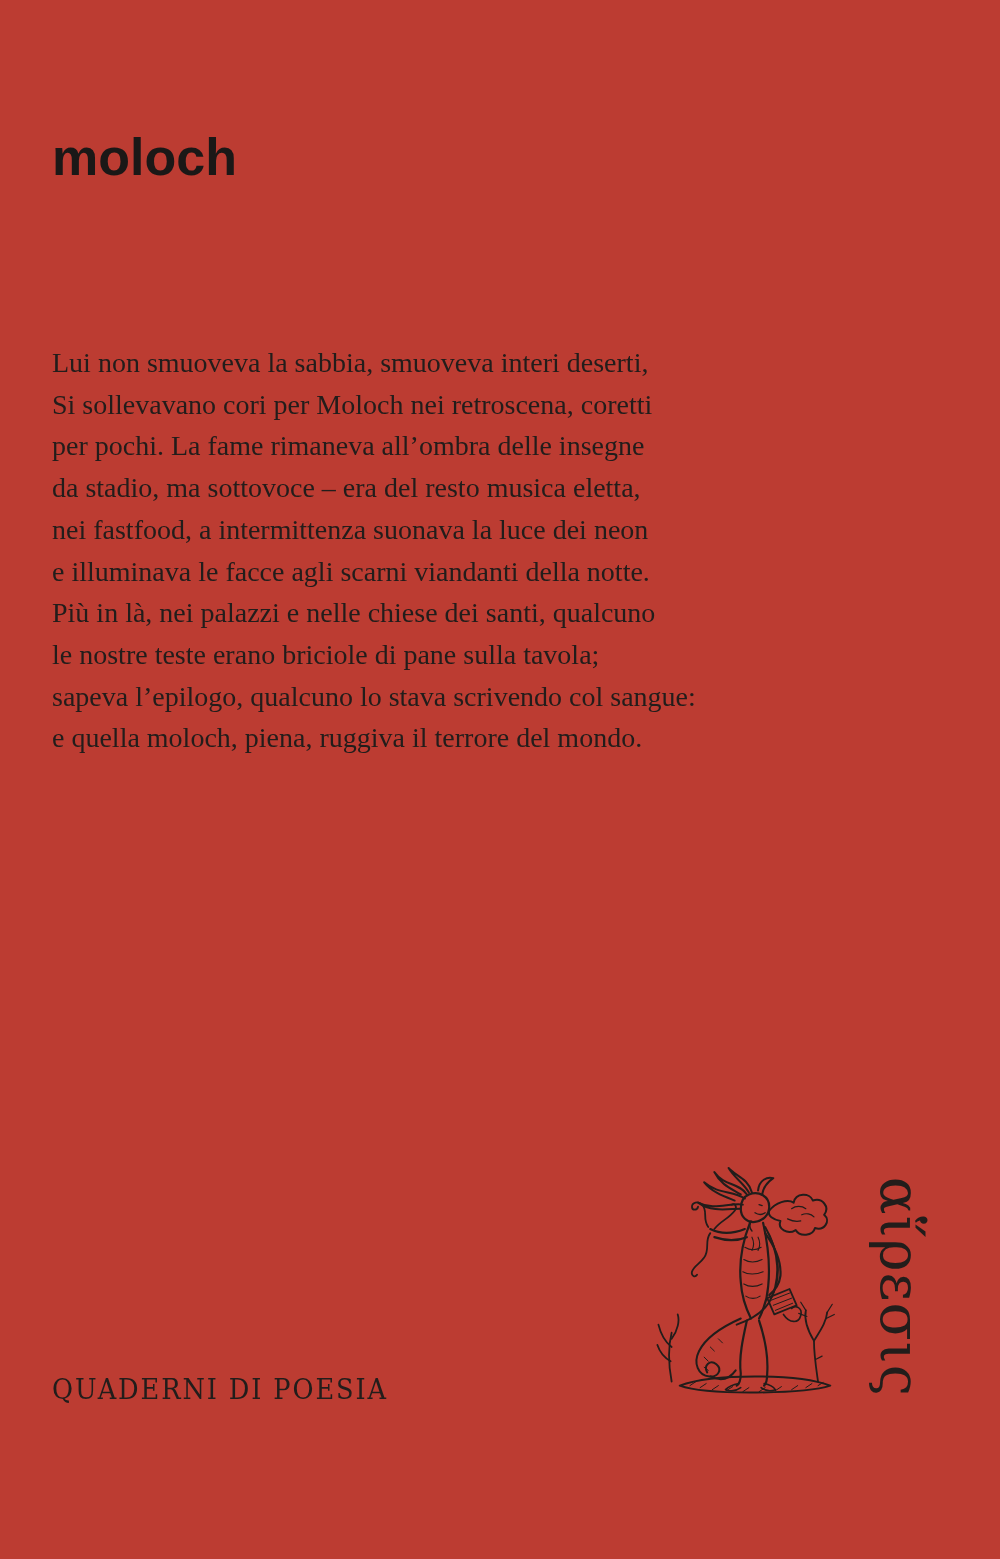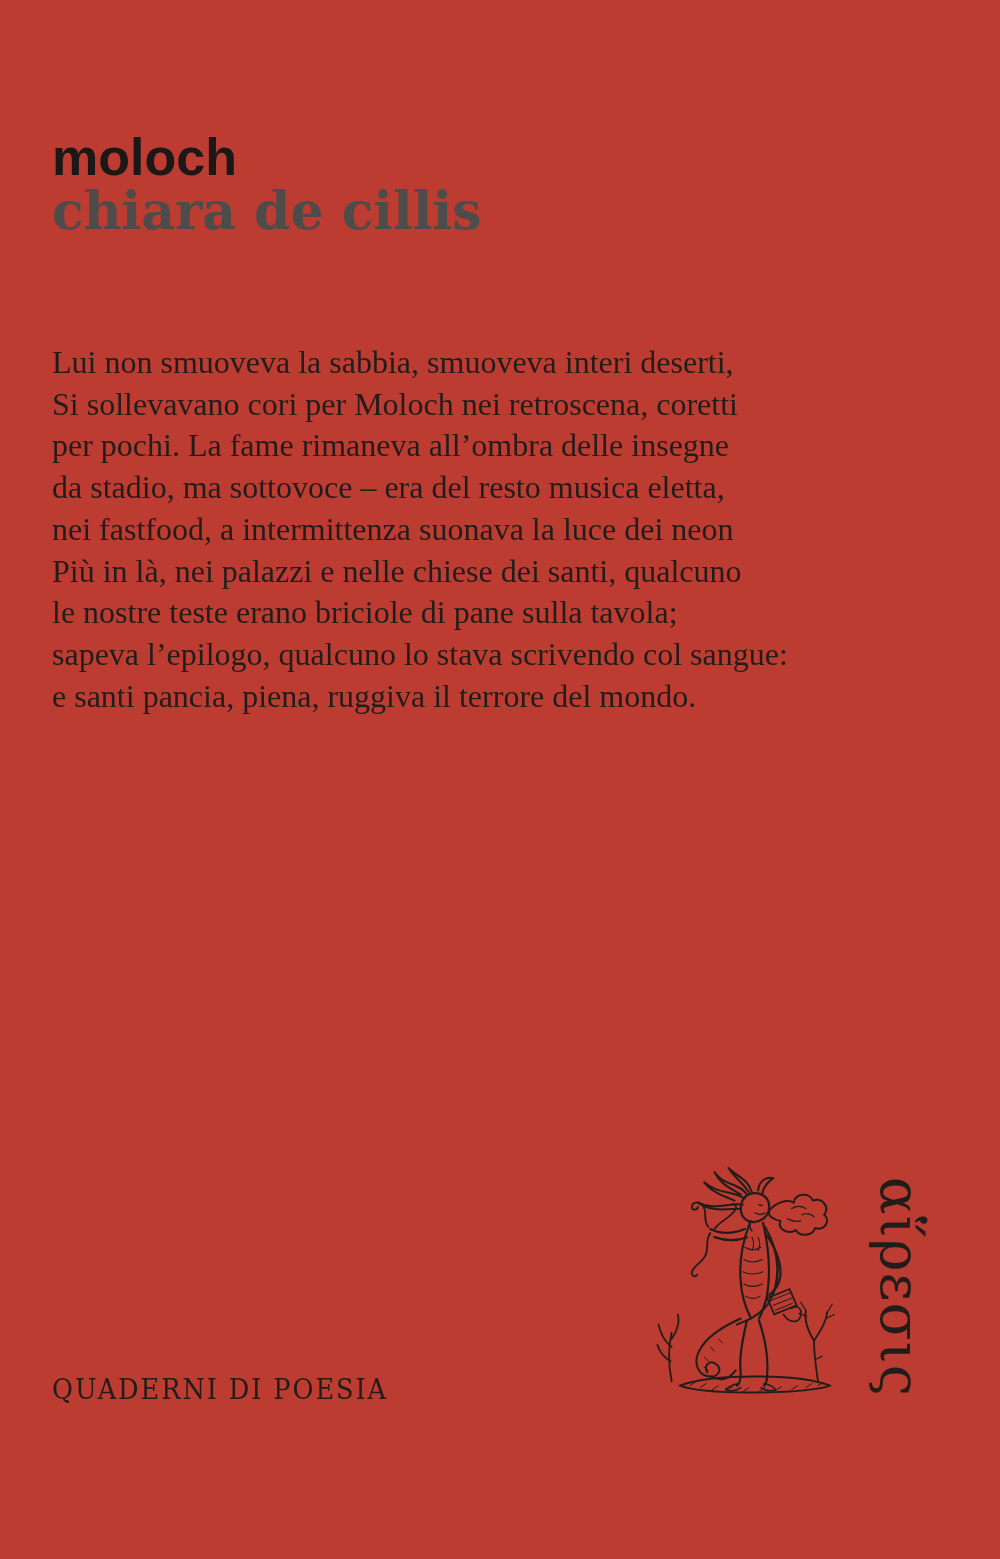--- a/index.html
+++ b/index.html
@@ -34,21 +34,21 @@
     font-size: 52px;
     line-height: 54px;
     color: var(--author, #4d4c4b);
   }
 
   .poem {
     position: absolute;
     left: 52px;
     top: 342px;
     font-family: "Liberation Serif", serif;
-    font-size: 32px;
+    font-size: 28px;
     line-height: 41.7px;
     color: var(--ink, #221d1b);
     white-space: nowrap;
   }
 
   .series {
     position: absolute;
     left: 52px;
     top: 1374px;
     font-family: "DejaVu Serif", serif;
@@ -84,33 +84,33 @@
     letter-spacing: 1px;
   }
 </style>
 </head>
 <body>
 
 <div class="cover">
 
   <div class="title-block">
     <h1 class="book-title">moloch</h1>
-    <h2 class="book-author">chiara de cillis</h2>
   </div>
 
   <div class="poem">
     <div class="line">Lui non smuoveva la sabbia, smuoveva interi deserti,</div>
     <div class="line">Si sollevavano cori per Moloch nei retroscena, coretti</div>
     <div class="line">per pochi. La fame rimaneva all’ombra delle insegne</div>
     <div class="line">da stadio, ma sottovoce – era del resto musica eletta,</div>
     <div class="line">nei fastfood, a intermittenza suonava la luce dei neon</div>
+    <div class="line">e illuminava le facce agli scarni viandanti della notte.</div>
     <div class="line">Più in là, nei palazzi e nelle chiese dei santi, qualcuno</div>
     <div class="line">le nostre teste erano briciole di pane sulla tavola;</div>
     <div class="line">sapeva l’epilogo, qualcuno lo stava scrivendo col sangue:</div>
-    <div class="line">e santi pancia, piena, ruggiva il terrore del mondo.</div>
+    <div class="line">e quella moloch, piena, ruggiva il terrore del mondo.</div>
   </div>
 
   <svg class="illustration" viewBox="0 0 200 240" fill="none" stroke="#221d1b" stroke-linecap="round" stroke-linejoin="round">
 
     <g stroke-width="2">
       <path d="M90,32 C78,24 64,28 50,16 C58,26 70,30 80,34"></path>
       <path d="M92,28 C84,16 70,20 60,6 C66,18 76,22 86,28"></path>
       <path d="M97,26 C93,12 81,10 74,2 C80,12 88,16 94,26"></path>
       <path d="M88,38 C74,36 60,44 44,36 C58,46 74,42 86,42"></path>
       <path d="M103,24 C104,14 112,10 118,12 C112,16 108,22 107,28"></path>

